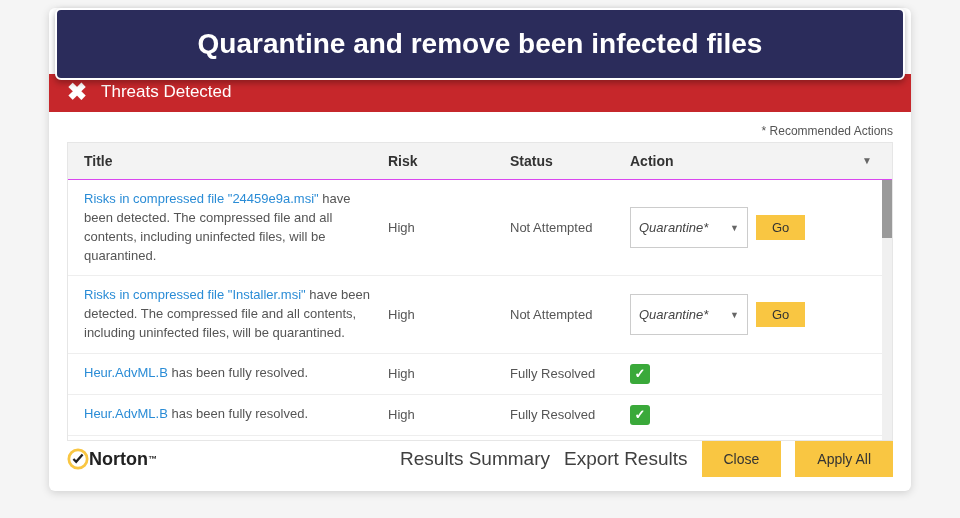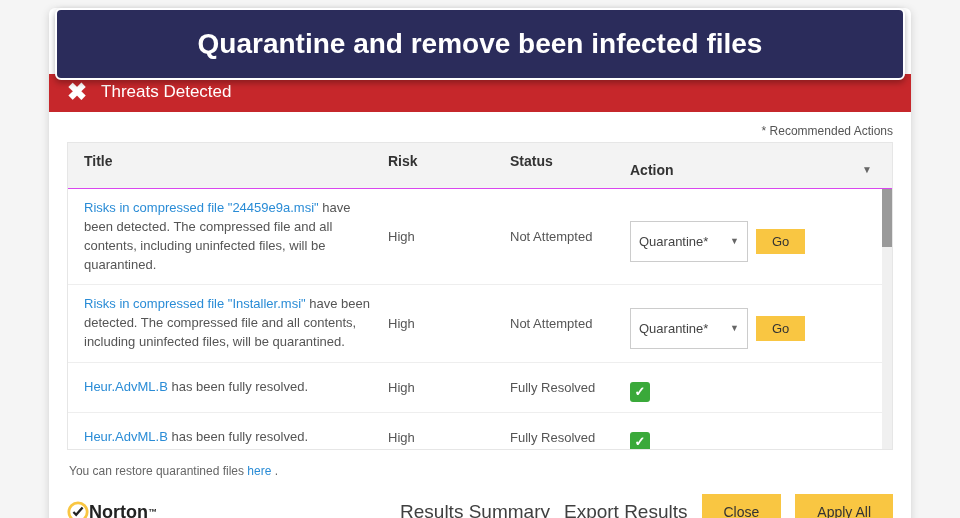--- a/index.html
+++ b/index.html
@@ -70,21 +70,21 @@
       background: #f3f3f3;
       border-bottom: 1px solid #d946ef;
       font-weight: 600;
       font-size: 14px;
       color: #333;
       padding: 10px 10px;
     }
     .col-title { flex: 0 0 310px; padding-left: 6px;}
     .col-risk { flex: 0 0 110px; }
     .col-status { flex: 0 0 120px; margin-left: 12px; }
-    .col-action { flex: 1 1 auto; position: relative; margin-top: 9px;}
+    .col-action { flex: 1 1 auto; position: relative;}
     .col-action .caret {
       position: absolute;
       right: 10px;
       top: 2px;
       font-size: 10px;
       color: #666;
     }
     .tbody {
       max-height: 260px;
       overflow: hidden;
@@ -125,20 +125,21 @@
       border: 1px solid #ccc;
       background: #fff;
       padding: 12px 8px;
       font-size: 13px;
       color: #444;
       width: 118px;
       display: flex;
       justify-content: space-between;
       align-items: center;
       cursor: pointer;
+      font-style: italic;
     }
     .select-box .dd { font-size: 9px; color: #666; }
     .go-btn {
       background: #f9c642;
       border: none;
       padding: 5px 16px;
       font-size: 13px;
       color: #333;
       cursor: pointer;
     }
@@ -267,23 +268,20 @@
             <div class="col-risk">High</div>
             <div class="col-status">Fully Resolved</div>
             <div class="col-action action-cell">
               <div class="check-badge">✓</div>
             </div>
           </div>
           <div class="row"></div>
         </div>
     </div>
 
-    <div class="restore-note">
-      <span>You can restore quarantined files </span><a href="#">here</a><span> .</span>
-    </div>
 
     <div class="footer">
       <div class="brand">
         <span class="ring">
           <svg viewBox="0 0 24 24">
               <circle cx="12" cy="12" r="10" fill="none" stroke="#f9c642" stroke-width="3"></circle>
               <path d="M7 12 l3 3 l7 -8" fill="none" stroke="#222" stroke-width="2.5"></path>
             </svg>
         </span>
         <span>Norton</span>

